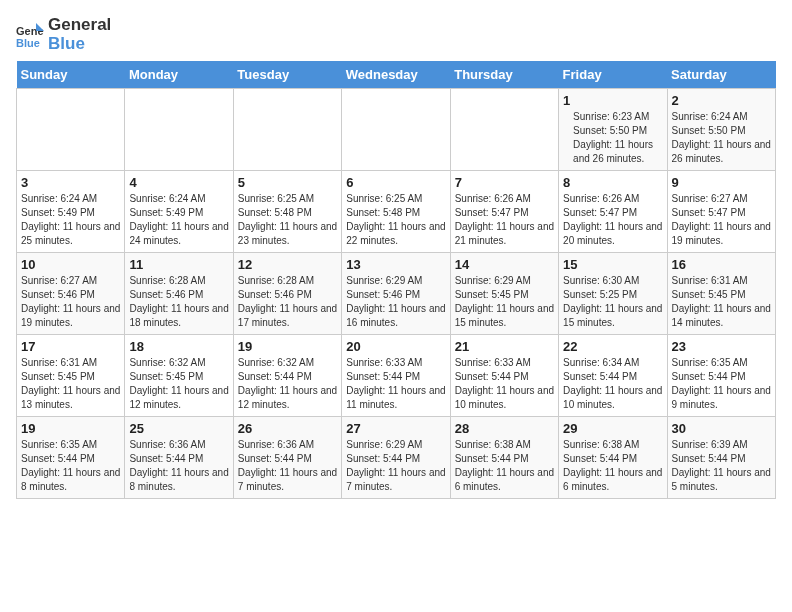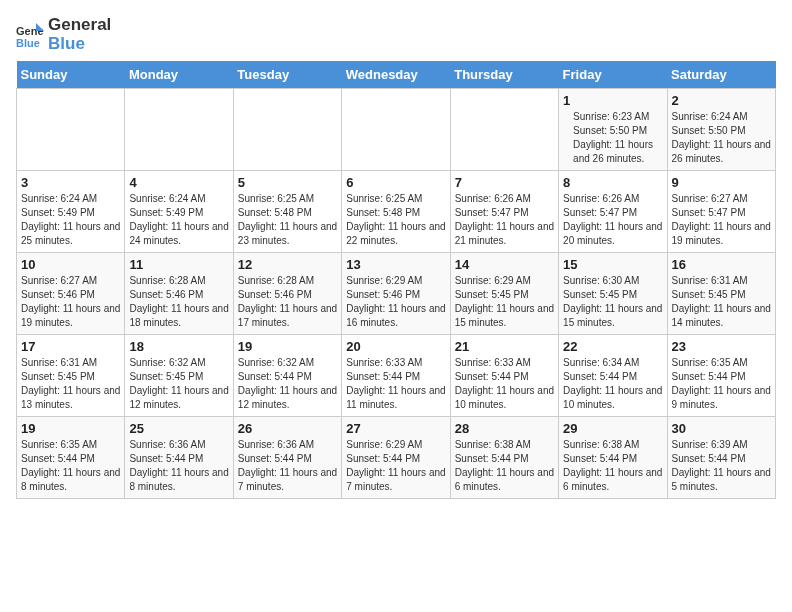--- a/index.html
+++ b/index.html
@@ -201,21 +201,21 @@
         </td>
         <td>
           <span class="day-num">14</span>
           <div class="day-info" style="white-space: pre-wrap;">Sunrise: 6:29 AM
 Sunset: 5:45 PM
 Daylight: 11 hours and 15 minutes.</div>
         </td>
         <td>
           <span class="day-num">15</span>
           <div class="day-info" style="white-space: pre-wrap;">Sunrise: 6:30 AM
-Sunset: 5:45 PM
+Sunset: 5:25 PM
 Daylight: 11 hours and 15 minutes.</div>
         </td>
         <td>
           <span class="day-num">16</span>
           <div class="day-info" style="white-space: pre-wrap;">Sunrise: 6:31 AM
 Sunset: 5:45 PM
 Daylight: 11 hours and 14 minutes.</div>
         </td>
       </tr>
       <tr>

